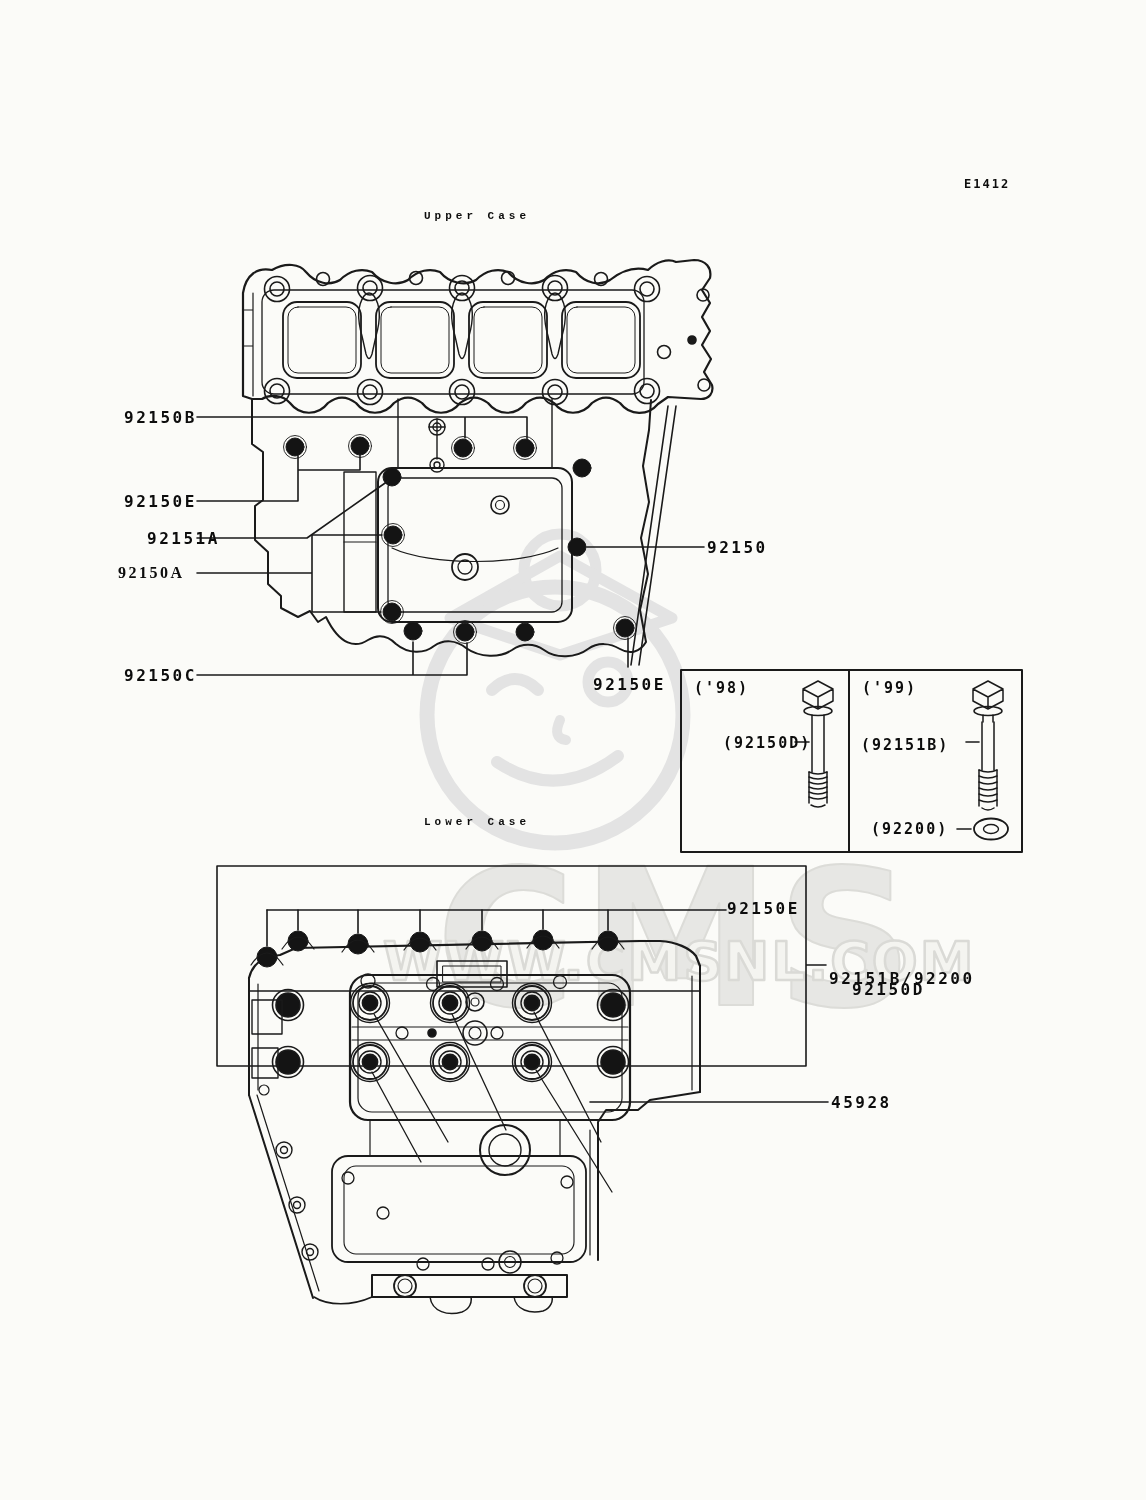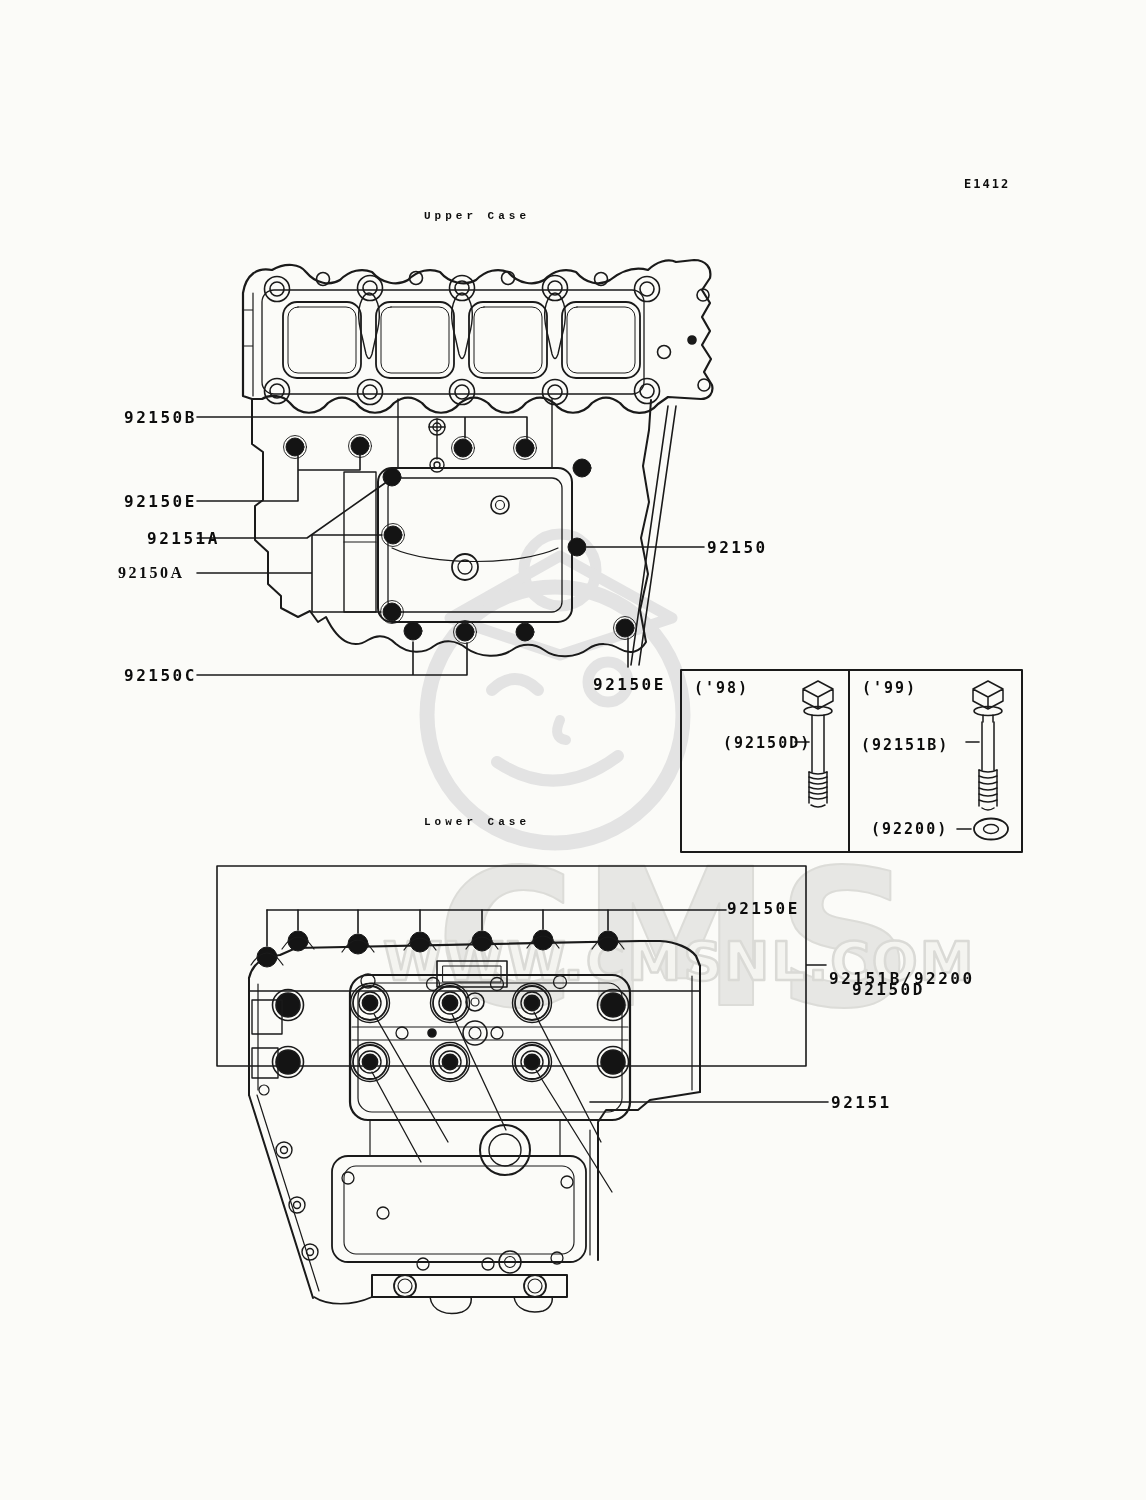--- a/index.html
+++ b/index.html
@@ -373,15 +373,15 @@
 
   <div id="in-98" class="mono inset-txt">('98)</div>
   <div id="in-99" class="mono inset-txt">('99)</div>
   <div id="in-150d" class="mono inset-txt">(92150D)</div>
   <div id="in-151b" class="mono inset-txt">(92151B)</div>
   <div id="in-92200" class="mono inset-txt">(92200)</div>
 
   <div id="ll-e" class="mono lbl">92150E</div>
   <div id="ll-d" class="mono lbl">92150D</div>
   <div id="ll-combo" class="mono lbl">92151B/92200</div>
-  <div id="ll-151" class="mono lbl">92151</div>
+  <div id="ll-151" class="mono lbl">45928</div>
 
 </div>
 
 </body></html>

